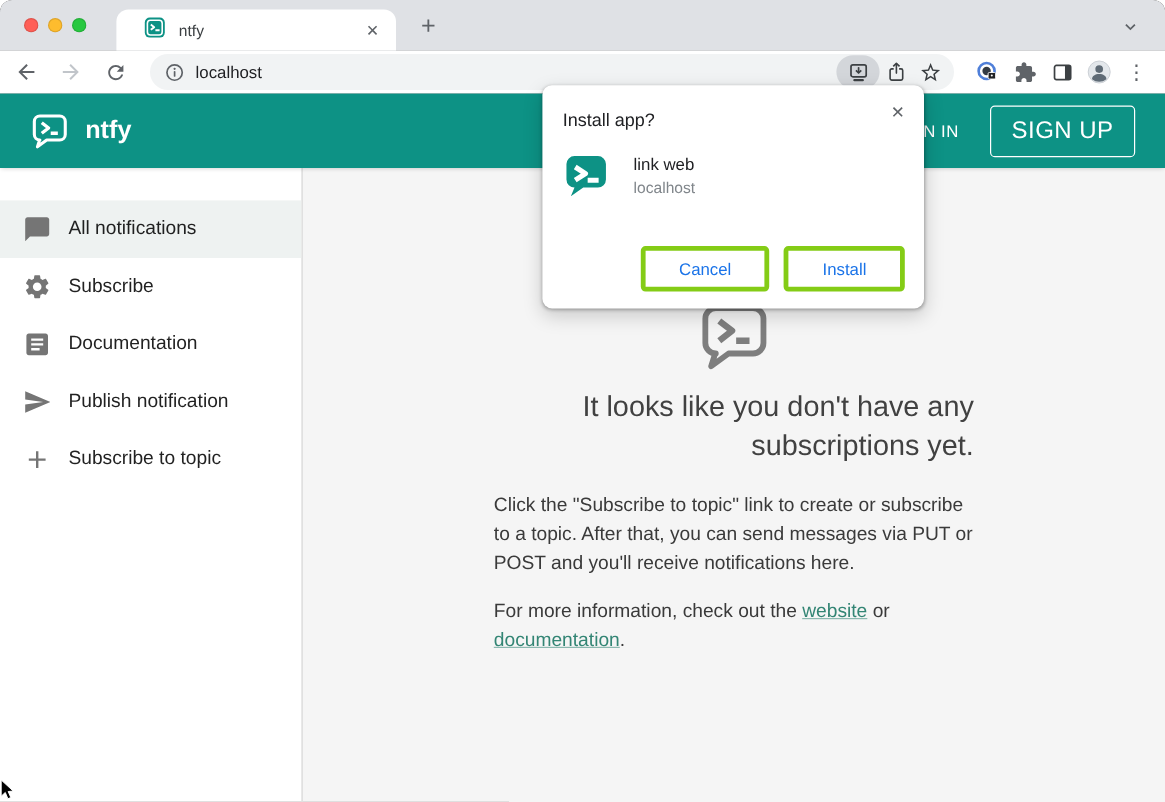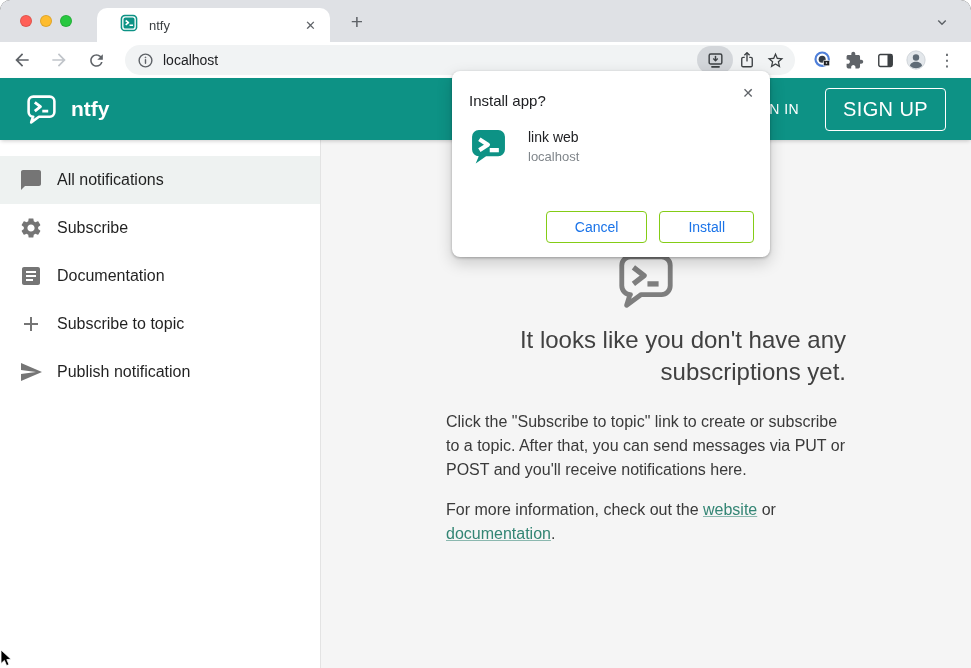--- a/index.html
+++ b/index.html
@@ -28,42 +28,42 @@
 
   
   .appbar { height:62px; background:#0d9285; display:flex; align-items:center; padding:0 25px; box-shadow:0 2px 4px -1px rgba(0,0,0,.2); position:relative; z-index:5; }
   .brand { color:#fff; font-size:21px; font-weight:bold; margin-left:13px; }
   .appbar .spacer { flex:1; }
   .signin { background:none; border:none; color:#fff; font-size:14px; font-weight:500; letter-spacing:.4px; margin-right:26px; }
   .signup { background:none; border:1.5px solid #fff; border-radius:4px; color:#fff; font-size:20px; font-weight:500; letter-spacing:.4px; padding:9px 17px; }
 
   
   .content { display:flex; height:528px; }
-  .sidebar { width:321px; background:#fff; border-right:1px solid #e3e3e3; padding-top:16px; }
+  .sidebar { width:252px; background:#fff; border-right:1px solid #e3e3e3; padding-top:27px; }
   .side-item { height:48px; display:flex; align-items:center; padding-left:19px; cursor:default; }
   .side-item.selected { background:#eef2f1; }
   .side-item .lbl { margin-left:14px; font-size:16px; color:rgba(0,0,0,.87); }
   .main { flex:1; background:#f5f5f5; }
   .empty-col { width:400px; margin:0 auto; padding-top:110px; }
   .big-logo { display:block; margin:0 auto; }
   .empty-heading { margin-top:12px; font-size:24px; line-height:32px; color:#414141; text-align:right; font-weight:400; }
   .empty-p { margin-top:22px; font-size:16px; line-height:24px; color:#3a3a3a; }
   .empty-p + .empty-p { margin-top:16px; }
   .green-link { color:#338574; text-decoration:underline; text-decoration-color:rgba(51,133,116,.55); cursor:pointer; }
 
   
   .dialog { position:absolute; left:452px; top:71px; width:318px; height:186px; background:#fff; border-radius:8px; box-shadow:0 1px 3px rgba(0,0,0,.28), 0 6px 16px rgba(0,0,0,.18); z-index:50; padding:21px 16px 16px 17px; }
   .dialog-title { font-size:15px; color:#202124; }
   .dialog-close { position:absolute; right:12px; top:12px; border:none; background:none; font-size:14px; color:#5f6368; padding:2px 4px; }
   .dialog-app { display:flex; margin-top:18px; }
   .dialog-app .texts { margin-left:20px; padding-top:2px; }
   .app-name { font-size:14px; color:#202124; }
   .app-origin { font-size:13px; color:#80868b; margin-top:4px; }
   .dialog-actions { position:absolute; right:16px; bottom:14px; display:flex; gap:12px; }
-  .dlg-btn { background:#fff; border:1px solid #84cc16; border-radius:4px; color:#1a73e8; font-size:14px; font-weight:500; padding:7px 28px; min-width:70px; }
+  .dlg-btn { background:#fff; border:4px solid #84cc16; border-radius:4px; color:#1a73e8; font-size:14px; font-weight:500; padding:7px 28px; min-width:70px; }
 
   .cursor { position:absolute; left:0; top:650px; z-index:99; }
 </style>
 </head>
 <body>
 
 <div class="window">
 
   <div class="titlebar">
     <div class="traffic">
@@ -208,33 +208,33 @@
       <div class="side-item">
         <span style="display:flex">
           <svg width="24" height="24" viewBox="0 0 24 24">
               <path d="M19 3H5c-1.1 0-2 .9-2 2v14c0 1.1.9 2 2 2h14c1.1 0 2-.9 2-2V5c0-1.1-.9-2-2-2zm-5 14H7v-2h7v2zm3-4H7v-2h10v2zm0-4H7V7h10v2z" fill="#757575"></path>
             </svg>
         </span>
         <span class="lbl">Documentation</span>
       </div>
       <div class="side-item">
         <span style="display:flex">
+          <svg width="24" height="24" viewBox="0 0 24 24">
+              <path d="M2.01 21L23 12 2.01 3 2 10l15 2-15 2z" fill="#757575"></path>
+            </svg>
+        </span>
+        <span class="lbl">Publish notification</span>
+      </div>
+      <div class="side-item">
+        <span style="display:flex">
           <svg width="24" height="24" viewBox="0 0 24 24" stroke="#757575" stroke-width="2">
               <path d="M12 5v14M5 12h14"></path>
             </svg>
         </span>
         <span class="lbl">Subscribe to topic</span>
-      </div>
-      <div class="side-item">
-        <span style="display:flex">
-          <svg width="24" height="24" viewBox="0 0 24 24">
-              <path d="M2.01 21L23 12 2.01 3 2 10l15 2-15 2z" fill="#757575"></path>
-            </svg>
-        </span>
-        <span class="lbl">Publish notification</span>
       </div>
     </div>
 
     <div class="main">
       <div class="empty-col">
         <svg class="big-logo" width="62" height="62" viewBox="0 0 64 64">
           <path d="M16 7 H48 A9 9 0 0 1 57 16 V37 A9 9 0 0 1 48 46 H27 L12 57 L15.5 46 L16 46 A9 9 0 0 1 7 37 V16 A9 9 0 0 1 16 7 Z" fill="none" stroke="#7e7e7e" stroke-width="5" stroke-linejoin="round"></path>
           <path d="M19 18 L30 26.5 L19 35" stroke="#7e7e7e" stroke-width="5.5" fill="none" stroke-linejoin="round"></path>
           <path d="M33.5 35 H45" stroke="#7e7e7e" stroke-width="5.5"></path>
         </svg>

